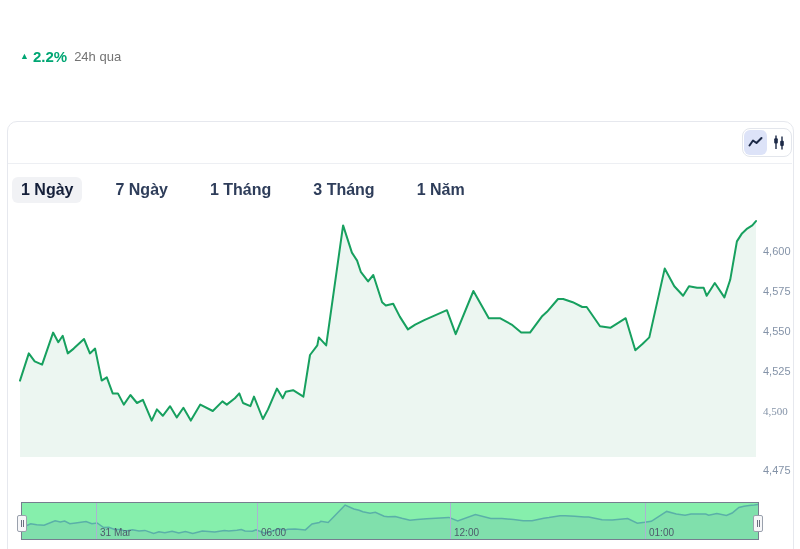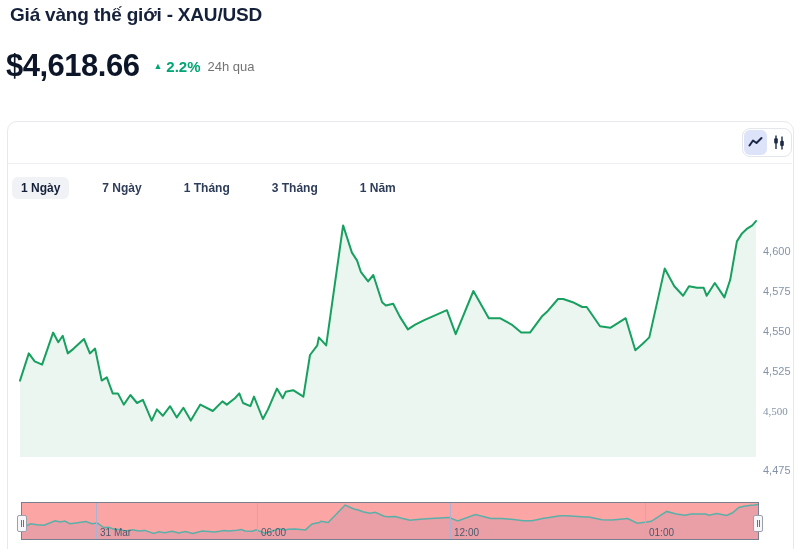--- a/index.html
+++ b/index.html
@@ -21,45 +21,43 @@
   .card-divider{position:absolute;left:8px;top:163px;width:784px;height:1px;background:#edeff3;}
   
   .toggle{position:absolute;left:742px;top:128px;width:50px;height:29px;
           border:1px solid #e3e6ec;border-radius:8px;background:#fff;
           display:flex;align-items:center;justify-content:space-between;padding:0 1px;box-sizing:border-box;}
   .toggle-btn{width:23px;height:25px;display:flex;align-items:center;justify-content:center;
               border-radius:6px;cursor:pointer;}
   .toggle-btn.active{background:#dde3f8;}
   
   .tabs{position:absolute;left:12px;top:177px;display:flex;align-items:center;gap:24px;}
-  .tab{font-size:12px;font-weight:600;color:#2e3d5a;padding:4px 9px;border-radius:6px;cursor:pointer;white-space:nowrap;}
+  .tab{font-size:16px;font-weight:600;color:#2e3d5a;padding:4px 9px;border-radius:6px;cursor:pointer;white-space:nowrap;}
   .tab.active{background:#f1f2f5;font-weight:700;color:#141f39;}
   
   #main-chart{position:absolute;left:0;top:210px;}
   .ylabel{position:absolute;font-size:11px;color:#8493a8;left:763px;}
   
   .nav-box{position:absolute;left:21px;top:502px;width:736px;height:36px;
-           border:1px solid #767e8f;box-sizing:content-box;background:#fca5a5;}
+           border:1px solid #767e8f;box-sizing:content-box;background:#86efac;}
   #nav-chart{position:absolute;left:0;top:0;}
   .nav-grid{position:absolute;top:0;width:1px;height:36px;background:#aab3d2;}
   .nav-label{position:absolute;top:24px;font-size:10px;color:#4d5a6b;}
   .nav-handle{position:absolute;top:12px;width:8px;height:15px;background:#f7f7f9;
               border:1px solid #9aa1ad;border-radius:2px;display:flex;align-items:center;
               justify-content:center;gap:1px;cursor:ew-resize;z-index:3;}
   .nav-handle i{display:block;width:1px;height:7px;background:#6a7180;}
 </style>
 </head>
 <body>
 
 <div id="app">
 
-  <div class="page-title">Giá vàng thế giới - XAU/USD</div>
 
   <div class="price-row">
-    <span class="price">$4,618.66</span>
     <span class="change">
       <span class="arrow-up">▲</span>
       <span>2.2%</span>
     </span>
     <span class="period">24h qua</span>
   </div>
 
 
   <div class="card"></div>
 

